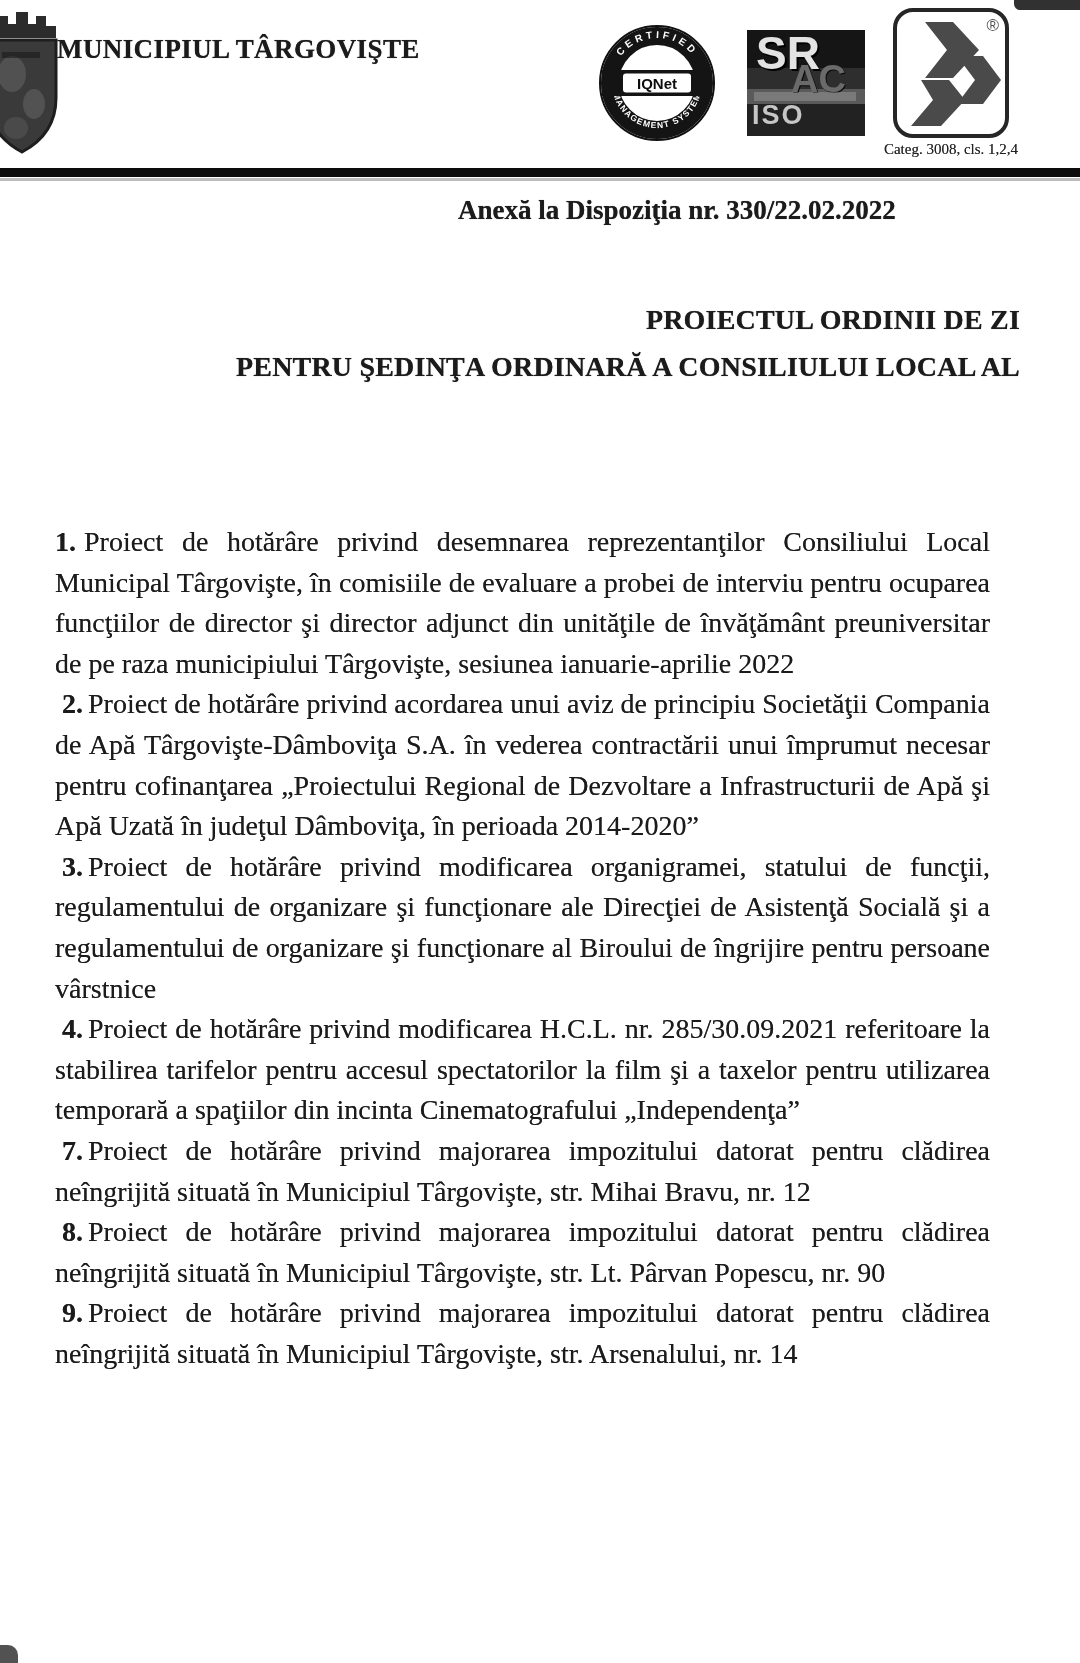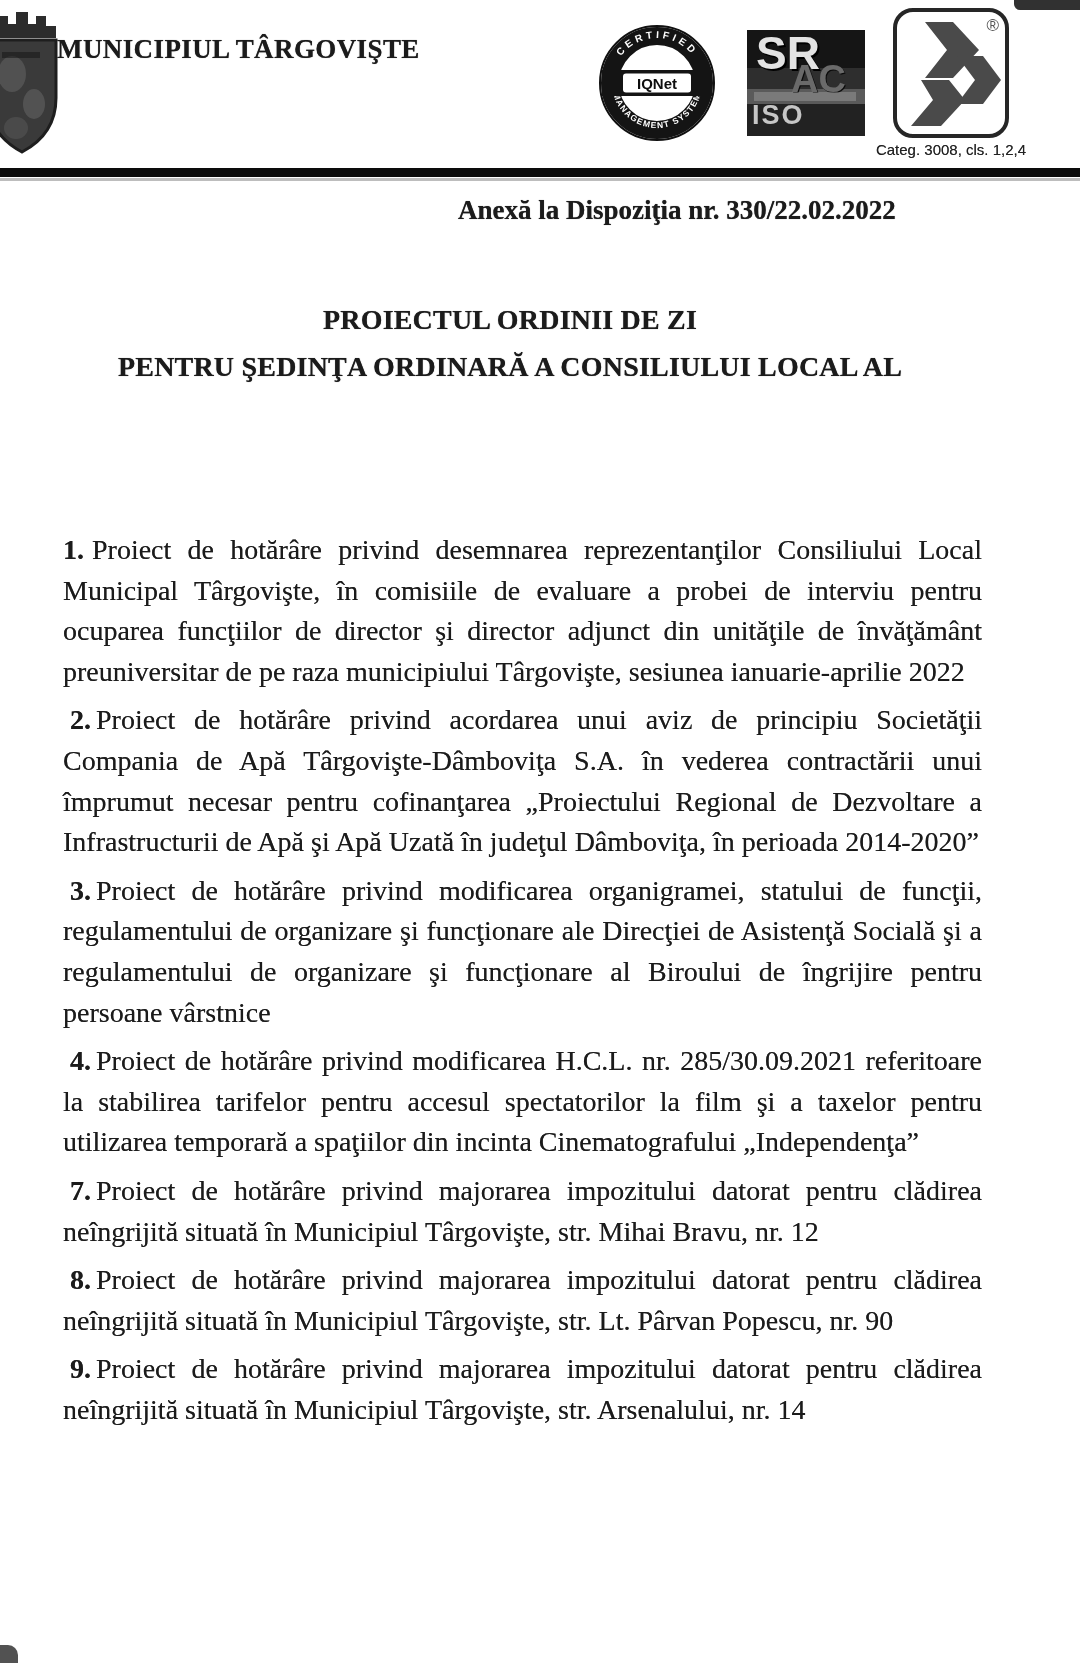--- a/index.html
+++ b/index.html
@@ -28,44 +28,44 @@
   .categ-box{
     position:absolute;left:893px;top:8px;width:116px;height:130px;box-sizing:border-box;
     background:#fff;border:4px solid #262626;border-radius:20px;
   }
   .categ-box .rmark{
     position:absolute;right:6px;top:4px;font-family:"Liberation Sans", sans-serif;
     font-size:17px;color:#555;
   }
   .categ-caption{
     position:absolute;left:874px;top:141px;width:154px;text-align:center;
-    font-family:Liberation Sans, sans-serif;font-size:15px;color:#222;
+    font-family:Liberation Serif, serif;font-size:15px;color:#222;
     text-shadow:0 0 .5px rgba(30,30,30,.6);
   }
   .rule{position:absolute;left:0;top:168px;width:1080px;height:9px;background:#0c0c0c;}
   .rule-echo{position:absolute;left:0;top:178px;width:1080px;height:3px;background:rgba(90,90,90,.4);}
   
   .annex{
     position:absolute;left:458px;top:193px;
     font-weight:700;font-size:27px;line-height:34px;
     text-shadow:0 0 .7px rgba(15,15,15,.8);
     text-align:center;
   }
   .title-block{
-    position:absolute;left:0;top:296px;width:1020px;text-align:center;
+    position:absolute;left:0;top:296px;width:1020px;text-align:right;
     font-weight:700;font-size:28px;line-height:47px;letter-spacing:.2px;
     text-shadow:0 0 .7px rgba(15,15,15,.8);
   }
   
   .agenda{
     position:absolute;left:55px;top:522px;width:935px;
     font-size:28px;line-height:40.6px;text-align:justify;
     text-shadow:0 0 .6px rgba(25,25,25,.7);
   }
-  .agenda p{margin:8px;}
+  .agenda p{margin:0;}
   .num{font-weight:700;margin-right:8px;}
   p.indent-num .num{margin-left:7px;margin-right:5px;}
   
   .corner-top{position:absolute;left:1014px;top:0;width:66px;height:10px;background:#1b1b1b;border-radius:0 0 0 6px;opacity:.9;}
   .corner-bottom{position:absolute;left:0;top:1645px;width:18px;height:18px;background:#343434;border-radius:0 10px 0 0;opacity:.85;}
 </style>
 </head>
 <body>
 
 <div class="page">

